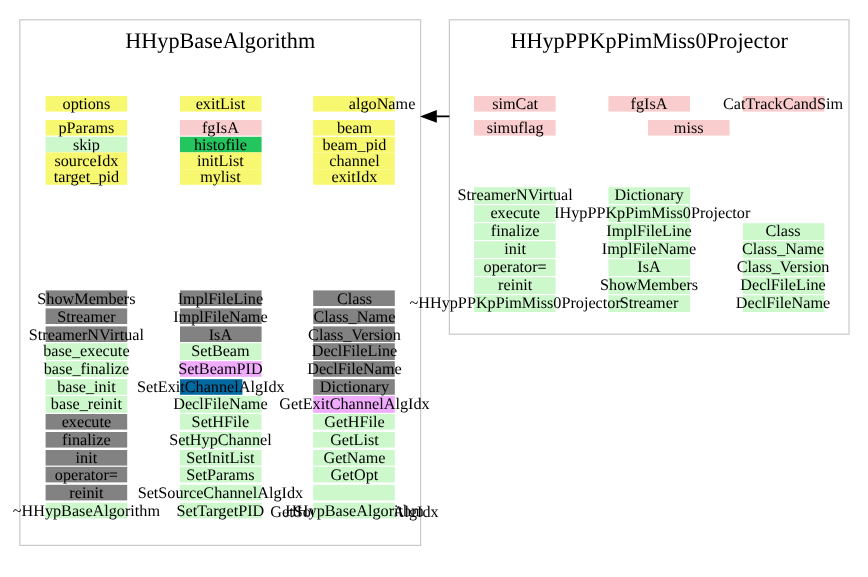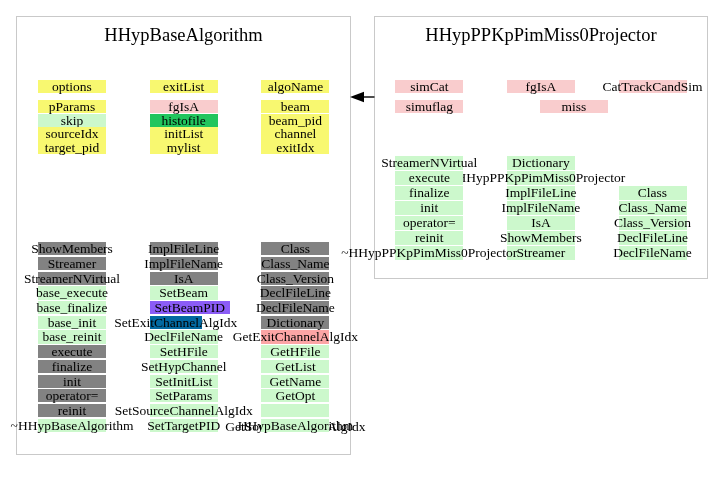--- a/index.html
+++ b/index.html
@@ -47,21 +47,21 @@
   }
 </style>
 </head>
 <body>
 
 <div id="canvas">
   <div class="class-box" style="left: 16px; top: 16px; width: 335px; height: 439px;">
     <span class="class-title" style="top: 6.5px; height: 22px; line-height: 22px;">HHypBaseAlgorithm</span>
     <div class="cells">
         <div class="cell" style="left: 244.4px; top: 62.5px; width: 68px; height: 13.2px; background: rgb(248, 248, 112);">
-          <span class="cell-text" style="line-height: 13.2px;">algoName</span>
+          <span class="cell-text" style="line-height: 13.2px; margin-left: 23px;">algoName</span>
         </div>
         <div class="cell" style="left: 244.4px; top: 82.8px; width: 68px; height: 13.2px; background: rgb(248, 248, 112);">
           <span class="cell-text" style="line-height: 13.2px;">beam</span>
         </div>
         <div class="cell" style="left: 244.4px; top: 96.6px; width: 68px; height: 13.2px; background: rgb(248, 248, 112);">
           <span class="cell-text" style="line-height: 13.2px;">beam_pid</span>
         </div>
         <div class="cell" style="left: 244.4px; top: 110.4px; width: 68px; height: 13.2px; background: rgb(248, 248, 112);">
           <span class="cell-text" style="line-height: 13.2px;">channel</span>
         </div>
@@ -109,21 +109,21 @@
         </div>
         <div class="cell" style="left: 244.4px; top: 269.3px; width: 68px; height: 13.3px; background: rgb(130, 130, 130);">
           <span class="cell-text" style="line-height: 13.3px;">DeclFileLine</span>
         </div>
         <div class="cell" style="left: 244.4px; top: 284px; width: 68px; height: 13.3px; background: rgb(130, 130, 130);">
           <span class="cell-text" style="line-height: 13.3px;">DeclFileName</span>
         </div>
         <div class="cell" style="left: 244.4px; top: 298.7px; width: 68px; height: 13.3px; background: rgb(130, 130, 130);">
           <span class="cell-text" style="line-height: 13.3px;">Dictionary</span>
         </div>
-        <div class="cell" style="left: 244.4px; top: 313.4px; width: 68px; height: 13.3px; background: #fca5a5;">
+        <div class="cell" style="left: 244.4px; top: 313.4px; width: 68px; height: 13.3px; background: #f0abfc;">
           <span class="cell-text" style="line-height: 13.3px;">GetExitChannelAlgIdx</span>
         </div>
         <div class="cell" style="left: 244.4px; top: 328.1px; width: 68px; height: 13.3px; background: rgb(204, 248, 204);">
           <span class="cell-text" style="line-height: 13.3px;">GetHFile</span>
         </div>
         <div class="cell" style="left: 244.4px; top: 342.8px; width: 68px; height: 13.3px; background: rgb(204, 248, 204);">
           <span class="cell-text" style="line-height: 13.3px; text-align: right;">GetList</span>
         </div>
         <div class="cell" style="left: 244.4px; top: 357.5px; width: 68px; height: 13.3px; background: rgb(204, 248, 204);">
           <span class="cell-text" style="line-height: 13.3px;">GetName</span>
@@ -142,21 +142,21 @@
         </div>
         <div class="cell" style="left: 132.7px; top: 239.9px; width: 68px; height: 13.3px; background: rgb(130, 130, 130);">
           <span class="cell-text" style="line-height: 13.3px;">ImplFileName</span>
         </div>
         <div class="cell" style="left: 132.7px; top: 254.6px; width: 68px; height: 13.3px; background: rgb(130, 130, 130);">
           <span class="cell-text" style="line-height: 13.3px;">IsA</span>
         </div>
         <div class="cell" style="left: 132.7px; top: 269.3px; width: 68px; height: 13.3px; background: rgb(204, 248, 204);">
           <span class="cell-text" style="line-height: 13.3px;">SetBeam</span>
         </div>
-        <div class="cell" style="left: 132.7px; top: 284px; width: 80px; height: 13.3px; background: #8b5cf6;">
+        <div class="cell" style="left: 132.7px; top: 284px; width: 68px; height: 13.3px; background: #f0abfc;">
           <span class="cell-text" style="line-height: 13.3px;">SetBeamPID</span>
         </div>
         <div class="cell" style="left: 132.7px; top: 298.7px; width: 52px; height: 13.3px; background: #0369a1;">
           <span class="cell-text" style="line-height: 13.3px;">SetExitChannelAlgIdx</span>
         </div>
         <div class="cell" style="left: 132.7px; top: 313.4px; width: 68px; height: 13.3px; background: rgb(204, 248, 204);">
           <span class="cell-text" style="line-height: 13.3px;">DeclFileName</span>
         </div>
         <div class="cell" style="left: 132.7px; top: 328.1px; width: 68px; height: 13.3px; background: rgb(204, 248, 204);">
           <span class="cell-text" style="line-height: 13.3px;">SetHFile</span>

